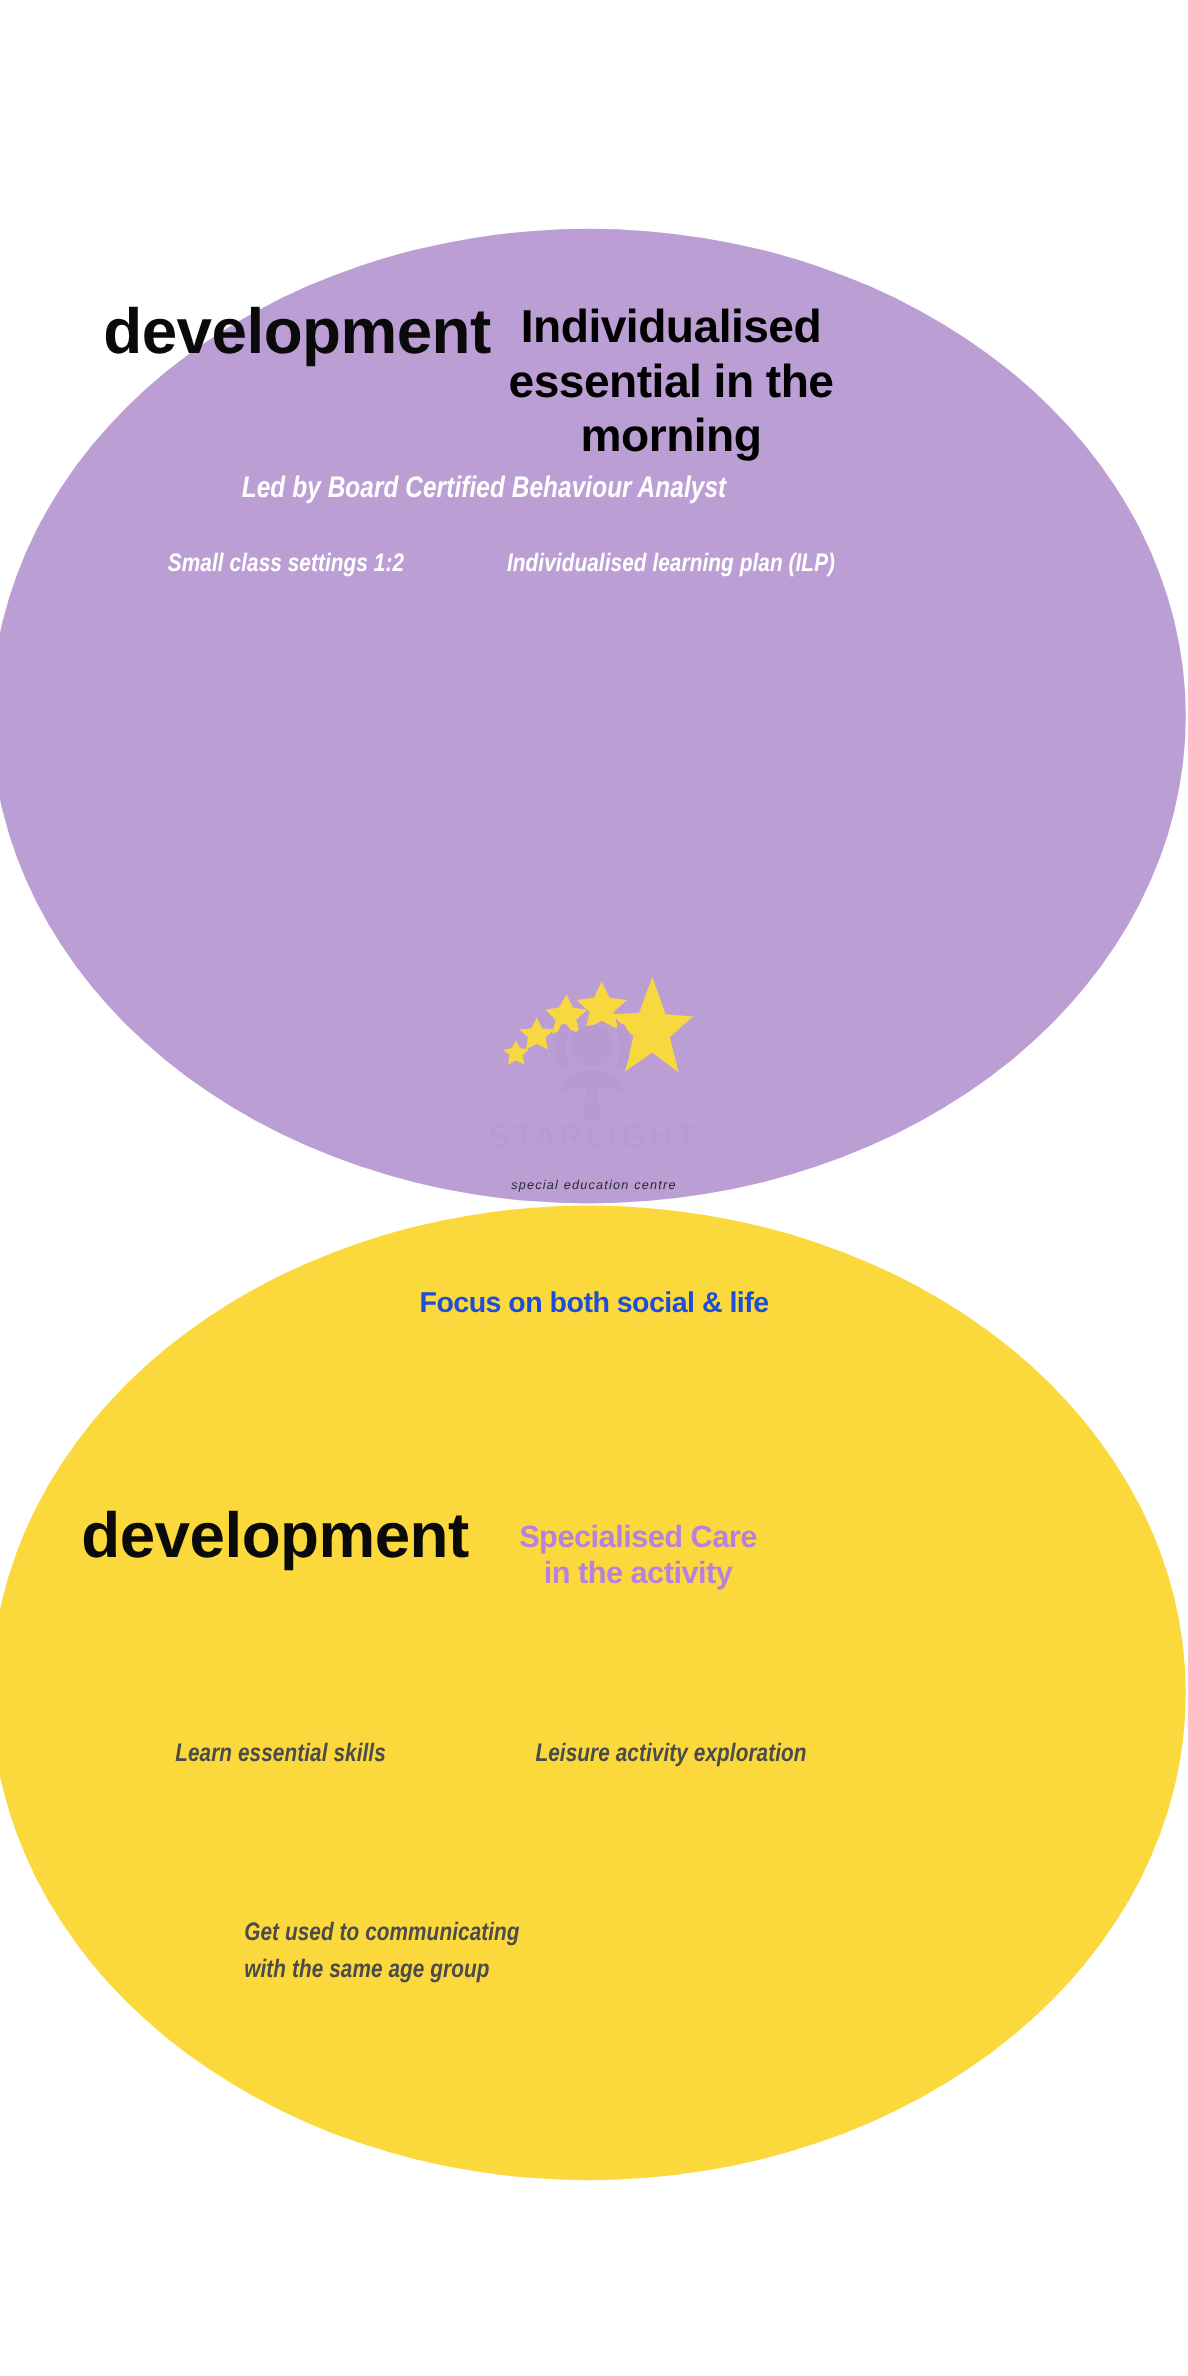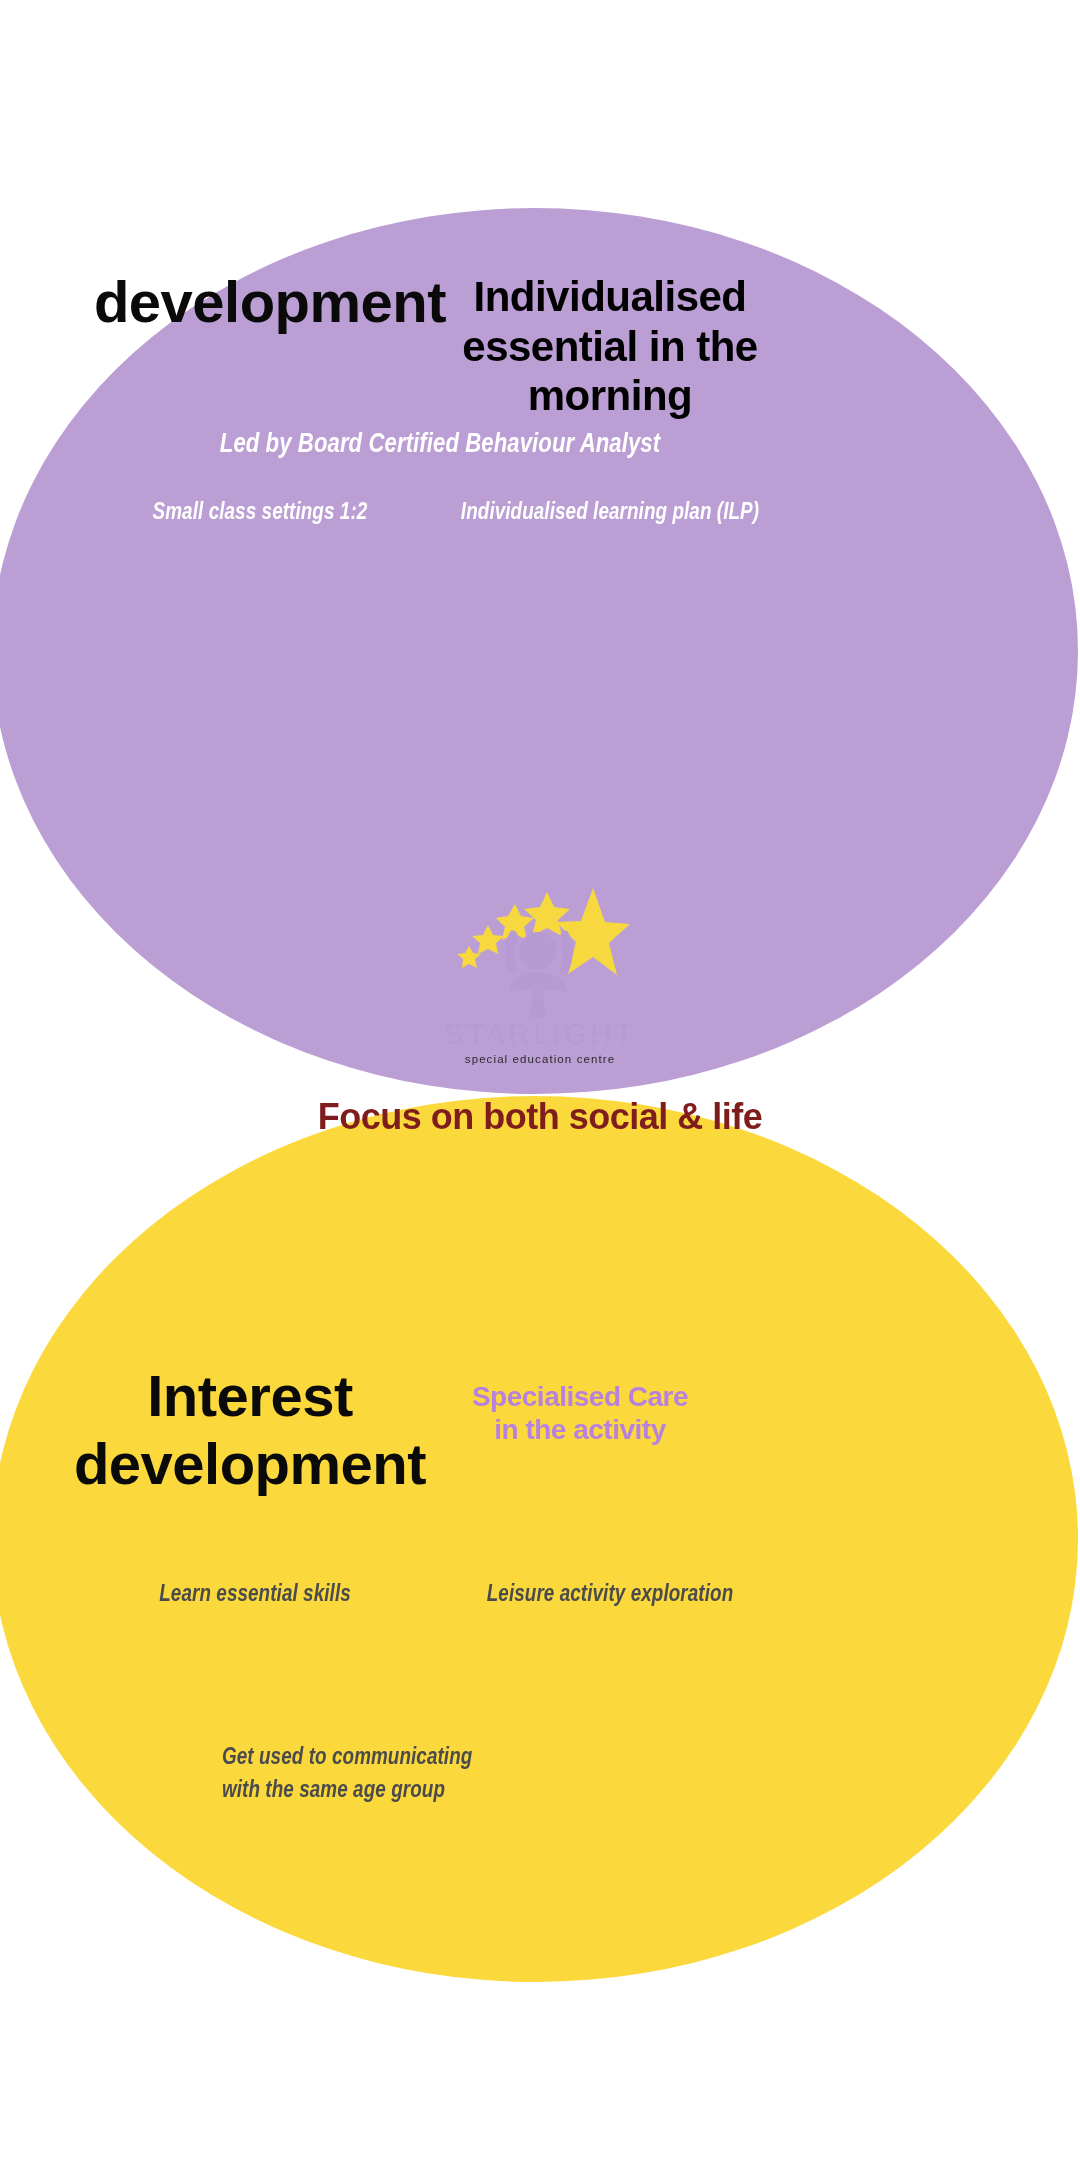--- a/index.html
+++ b/index.html
@@ -122,28 +122,29 @@
     line-height: 1;
     margin-top: 2px;
   }
   #logo-tagline {
     font-family: "Liberation Sans", sans-serif;
     font-weight: 400;
     font-size: 11.5px;
     letter-spacing: 1.1px;
     color: #2b2b2b;
     line-height: 1;
-    margin-top: 5px;
+    margin-top: 24px;
+    font-style: italic;
   }
   #focus-heading {
     left: 190px;
-    top: 1095px;
+    top: 1169px;
     width: 700px;
-    font-size: 36px;
-    color: #7f1d1d;
+    font-size: 26px;
+    color: #1d4ed8;
     line-height: 1.22;
   }
 
   
   #interest-heading {
     left: 45px;
     top: 1362px;
     width: 410px;
     font-size: 58px;
     color: #0a0a0a;
@@ -197,21 +198,20 @@
     <div>morning</div>
   </div>
 
   <div class="tblock caption" id="bcba-caption">Led by Board Certified Behaviour Analyst</div>
   <div class="tblock caption" id="class-size-caption">Small  class settings 1:2</div>
   <div class="tblock caption" id="ilp-caption">Individualised learning plan  (ILP)</div>
 
   <div class="circle" id="yellow-circle"></div>
 
   <div class="tblock headline" id="interest-heading">
-    <div>Interest</div>
     <div>development</div>
   </div>
 
   <div class="tblock headline" id="afternoon-heading">
     <div>Specialised Care</div>
     <div>in the activity</div>
   </div>
 
   <div class="tblock caption" id="essential-caption">Learn essential skills</div>
   <div class="tblock caption" id="leisure-caption">Leisure activity exploration</div>

